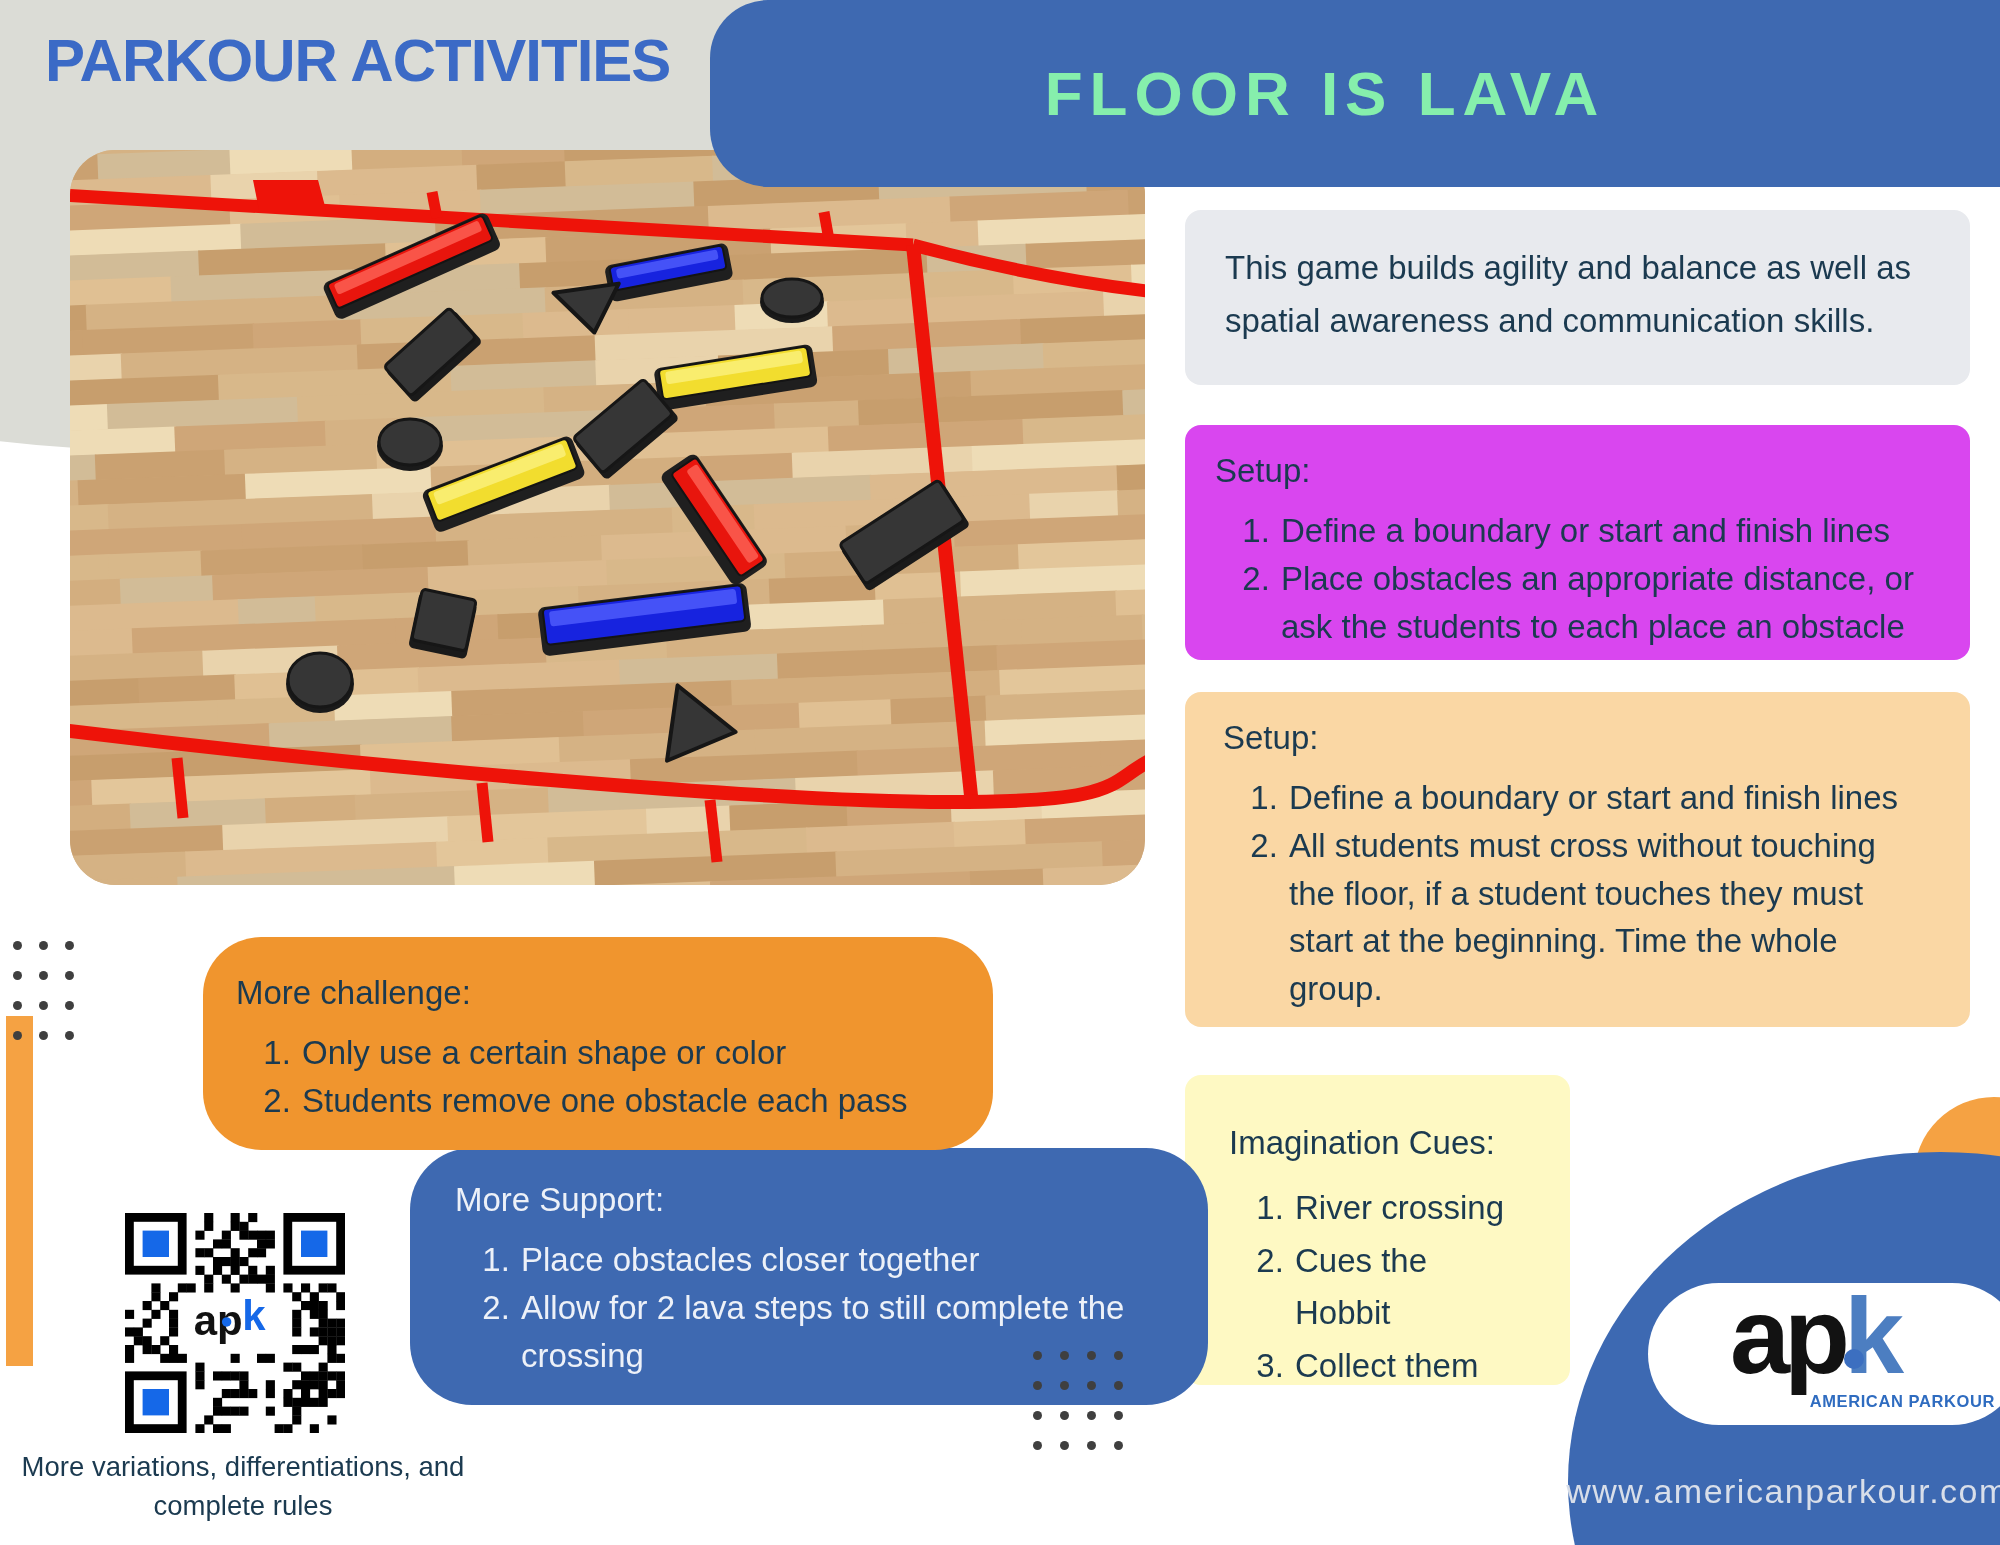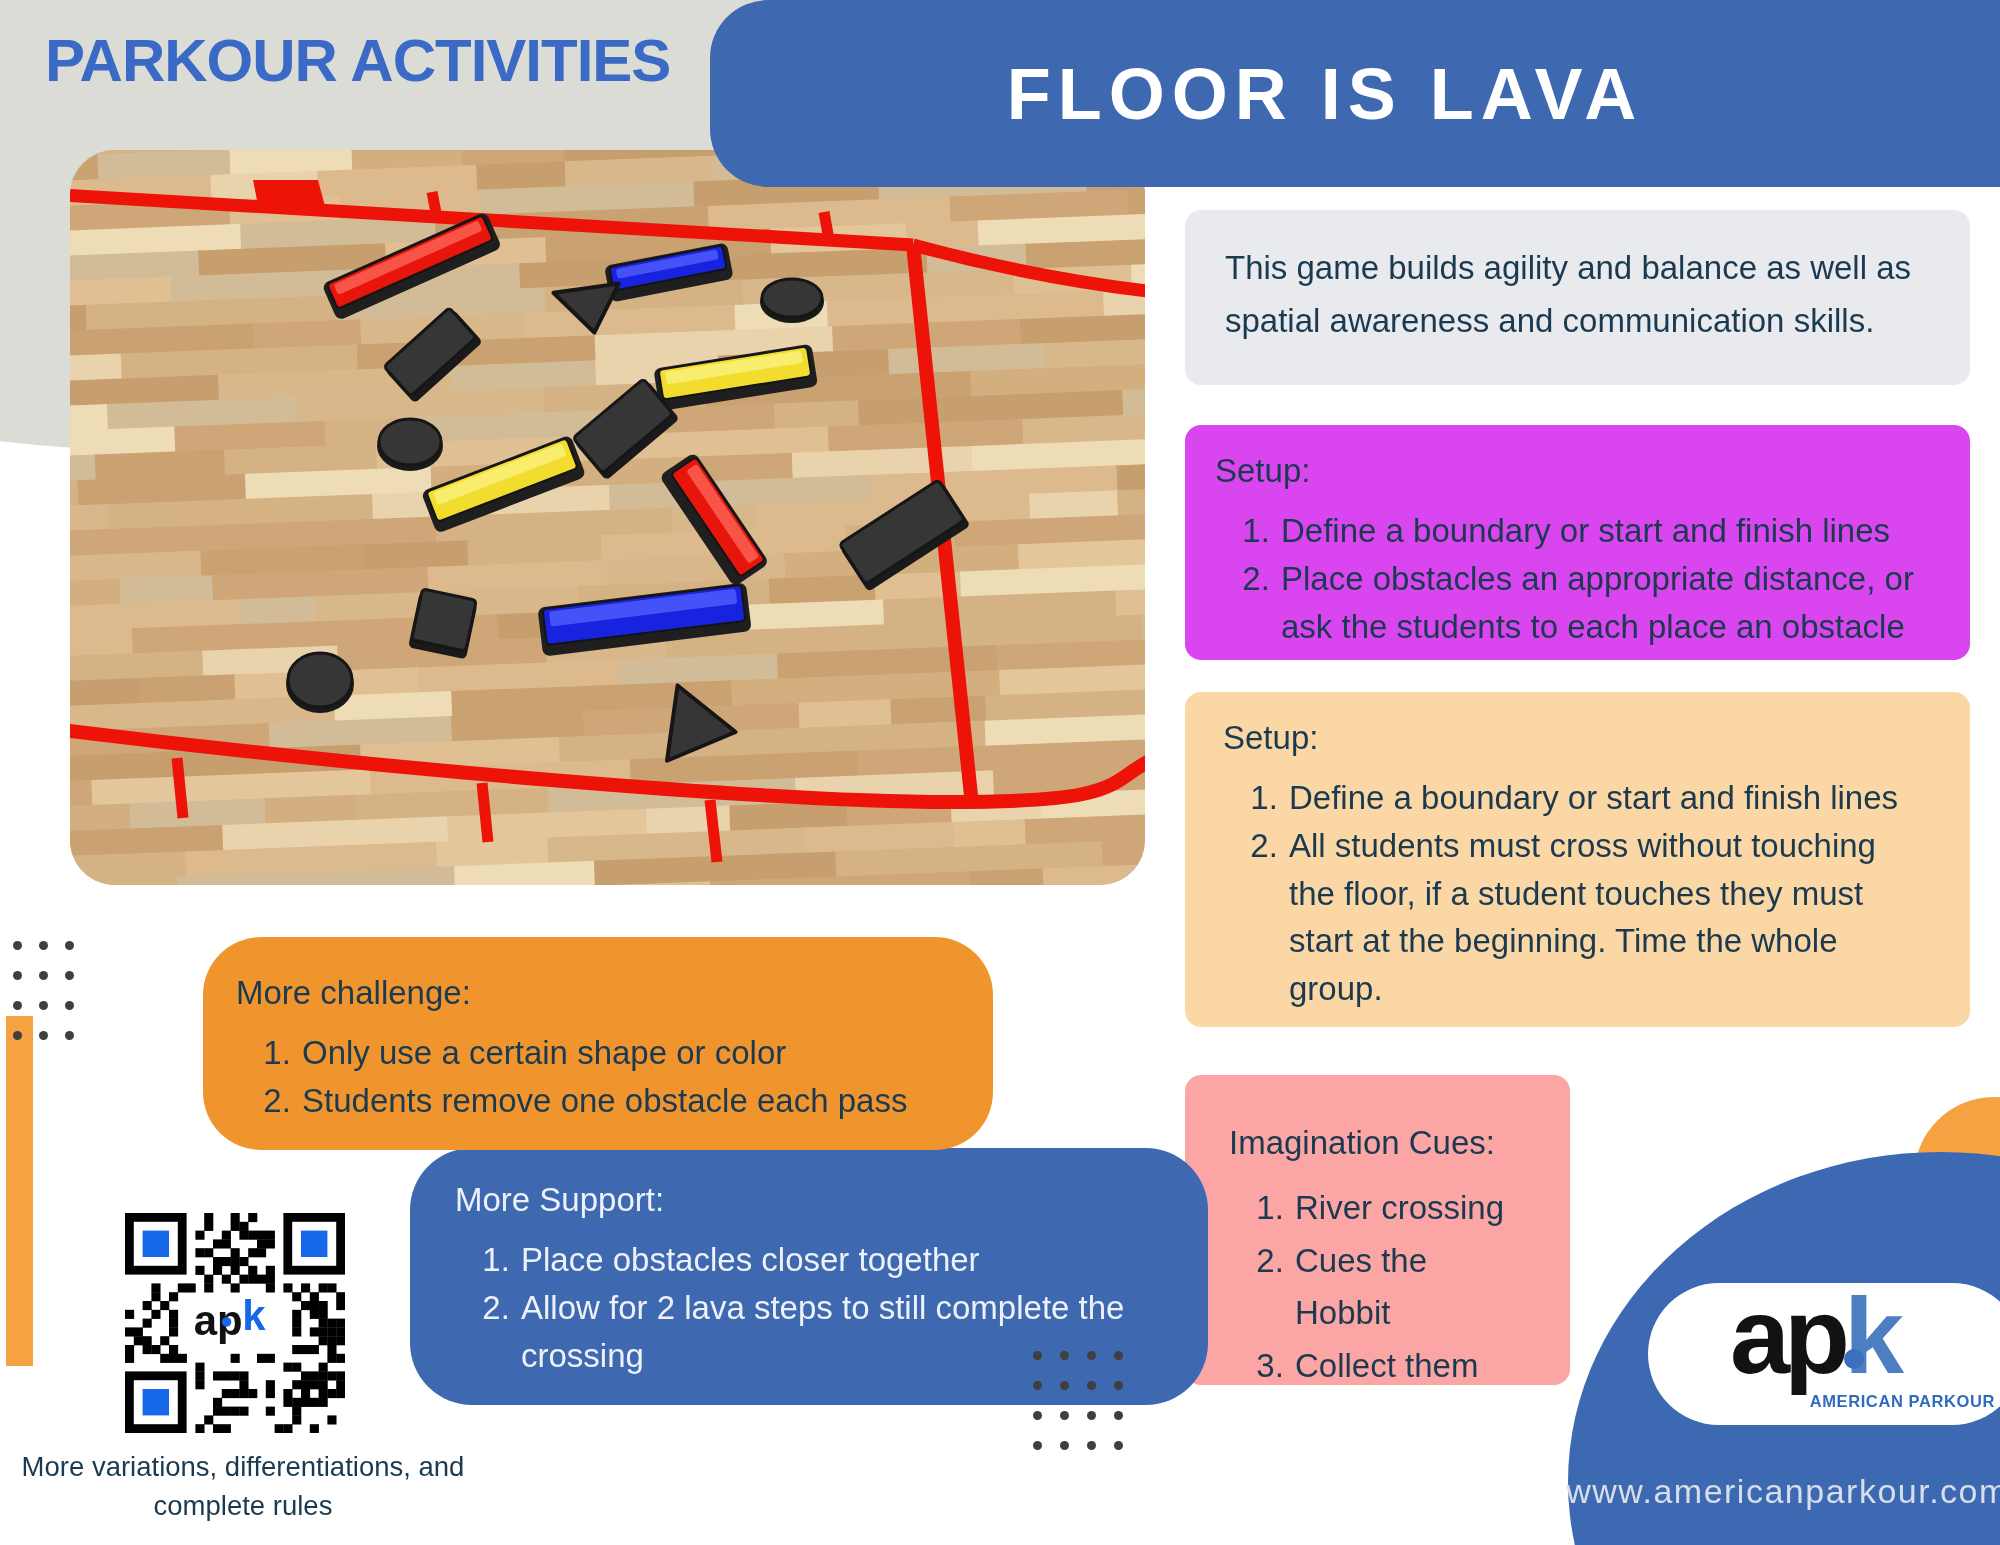--- a/index.html
+++ b/index.html
@@ -23,38 +23,38 @@
   .dots span { width:9px; height:9px; border-radius:50%; background:#3f3f3f; }
   .dots-left { left:13px; top:941px; grid-template-columns:repeat(3,9px); gap:21px 17px; }
   .dots-right { left:1033px; top:1351px; grid-template-columns:repeat(4,9px); gap:21px 18px; }
 
   
   .brand { left:45px; top:26px; font-size:60px; font-weight:800;
     color:#3b6ac6; letter-spacing:-1px; z-index:3; }
   .banner { left:710px; top:0; width:1300px; height:187px; background:#3e69b1;
     border-radius:58px 0 0 58px; z-index:3; display:flex; align-items:center;
     justify-content:center; padding-right:70px; }
-  .banner-title { font-size:72px; font-weight:800; color:#ffffff; letter-spacing:7px; }
+  .banner-title { font-size:62px; font-weight:800; color:#86efac; letter-spacing:7px; }
 
   
   .floor { left:70px; top:150px; width:1075px; height:735px; border-radius:45px;
     overflow:hidden; z-index:1; background:#d9b88b; }
 
   
   .box { border-radius:16px; color:#1b3a50; font-size:33px; line-height:1.45;
     overflow:hidden; }
   .box ol { margin:12px; padding-left:52px; }
   .box li { padding-left:2px; }
   .intro-box { left:1185px; top:210px; width:785px; height:175px; background:#e8eaee;
     padding:32px 40px; line-height:1.6; z-index:2; }
   .setup-box { left:1185px; top:425px; width:785px; height:235px; background:#d946ef;
     padding:22px 30px; z-index:2; }
   .games-box { left:1185px; top:692px; width:785px; height:335px; background:#fad7a4;
     padding:22px 38px; z-index:2; }
-  .imagination-box { left:1185px; top:1075px; width:385px; height:310px; background:#fca5a5;
+  .imagination-box { left:1185px; top:1075px; width:385px; height:310px; background:#fef9c3;
     padding:42px 44px; line-height:1.6; z-index:2; }
   .challenge-box { left:203px; top:937px; width:790px; height:213px; background:#f0952e;
     padding:32px 33px; border-radius:58px; z-index:5; }
   .support-box { left:410px; top:1148px; width:798px; height:257px; background:#3e69b1;
     padding:28px 45px; border-radius:62px; color:#edf1f8; z-index:4; }
 
   
   .qr { left:125px; top:1213px; width:220px; height:220px; background:#ffffff; z-index:8; }
   .qr-caption { left:18px; top:1448px; width:450px; text-align:center;
     font-size:27.5px; line-height:1.4; color:#1b3a50; z-index:8; }

